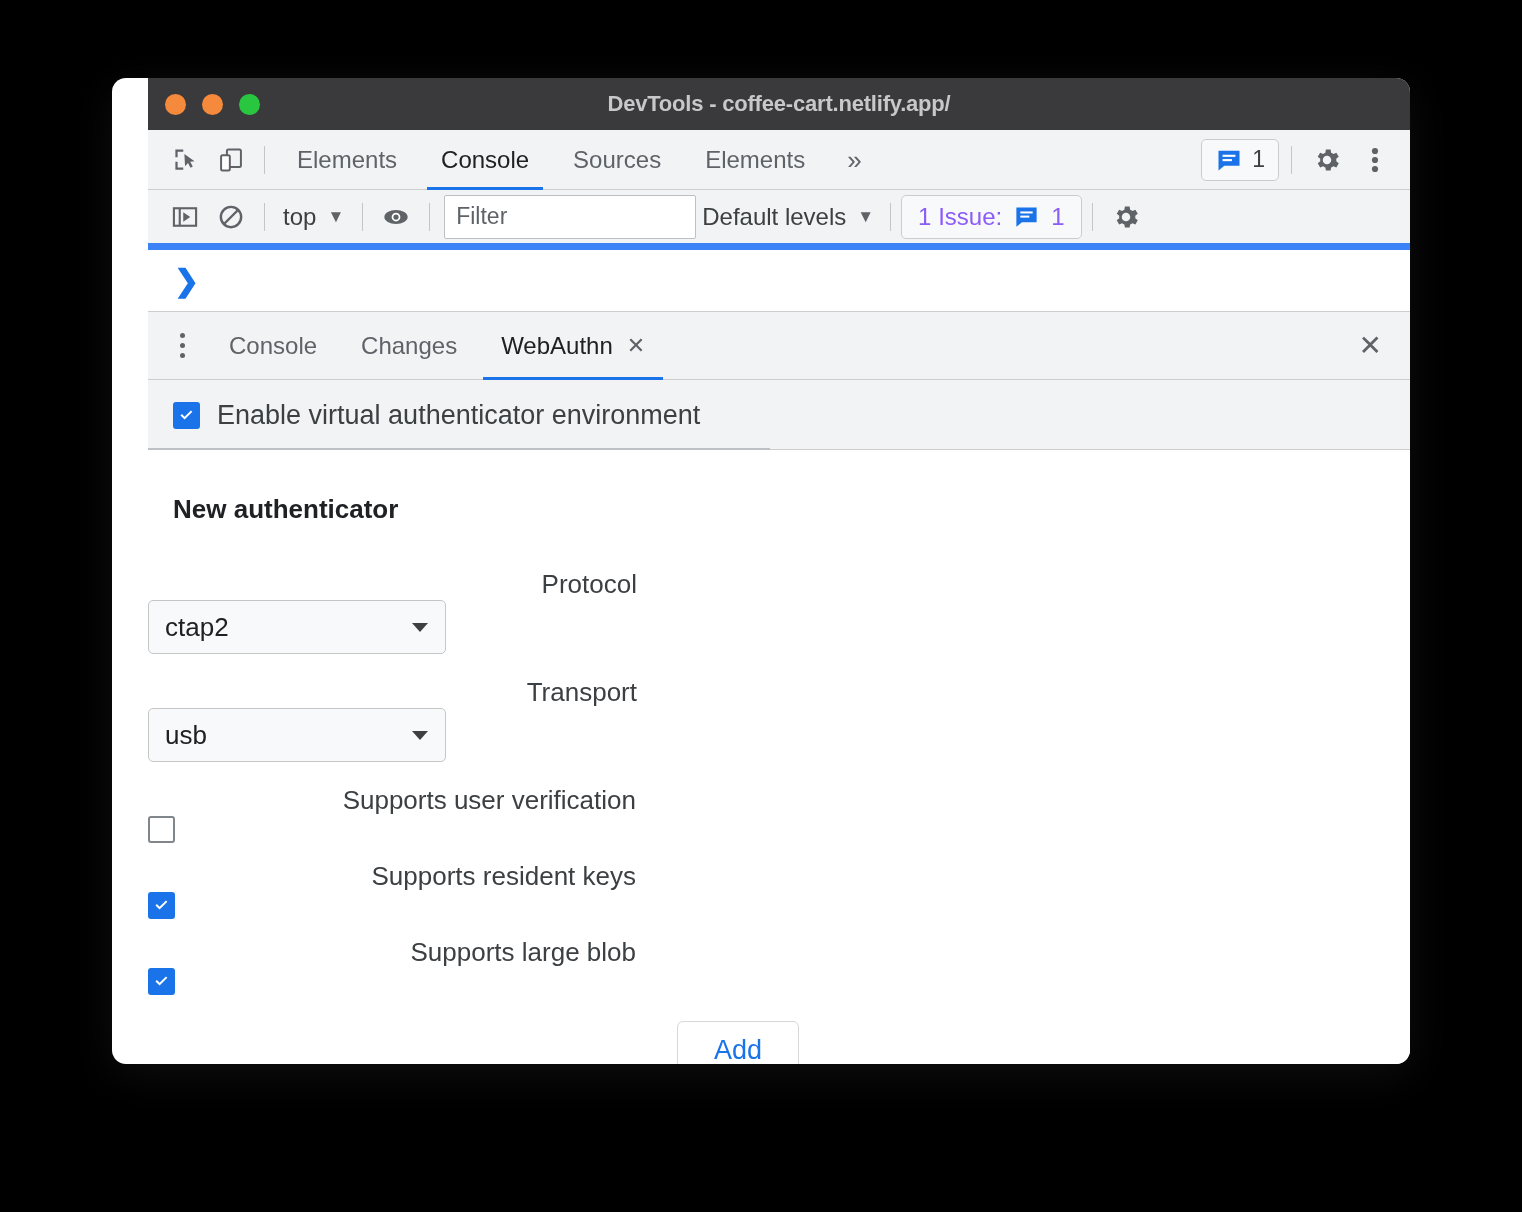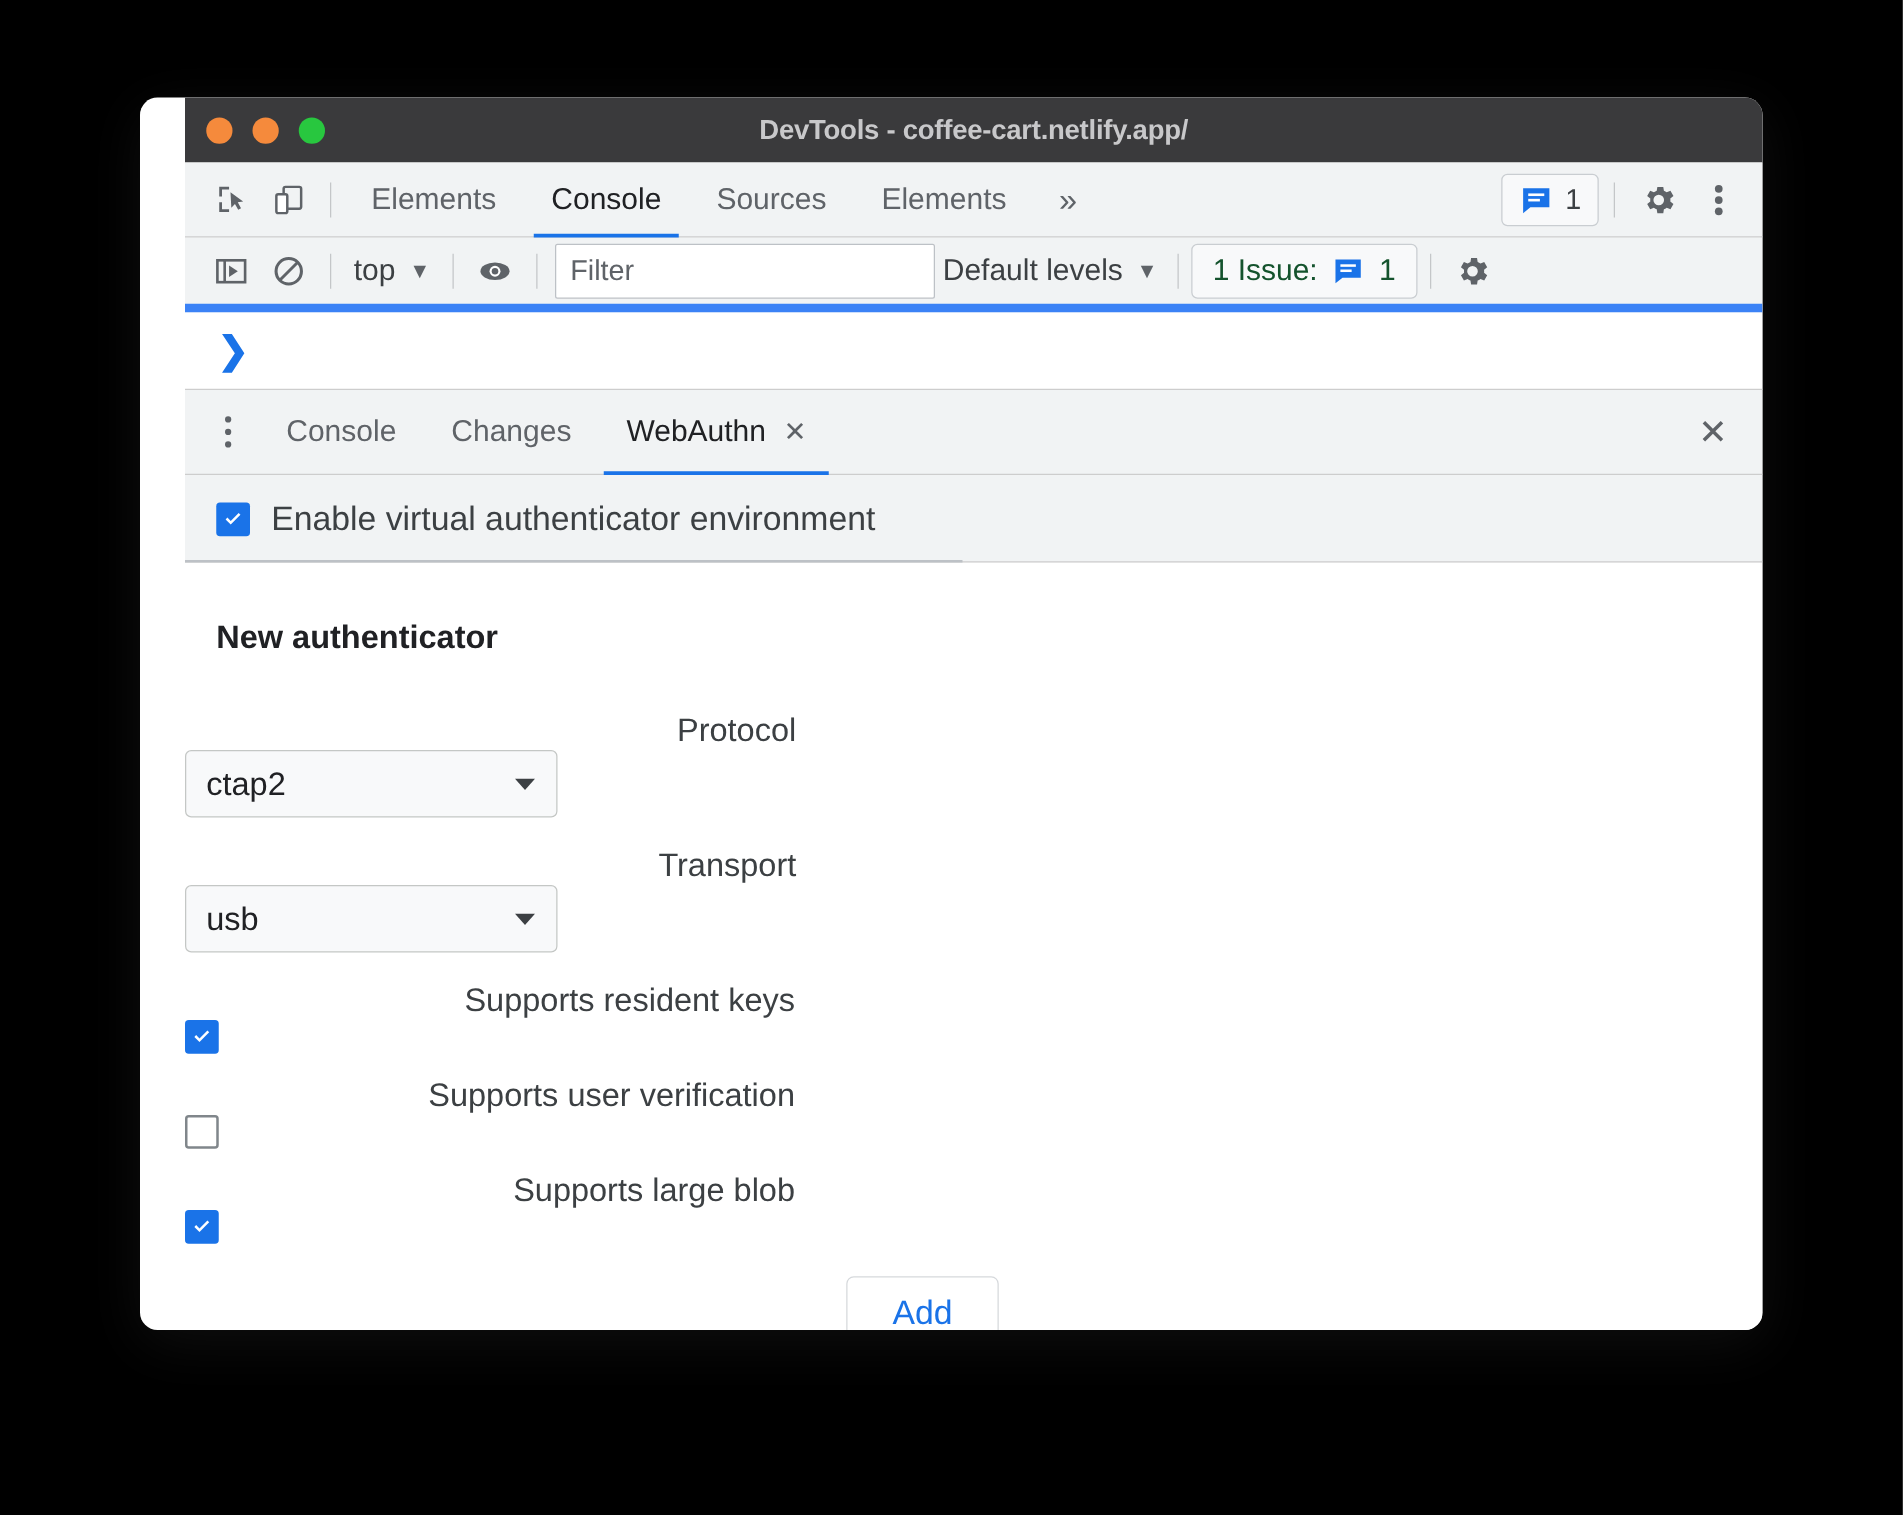--- a/index.html
+++ b/index.html
@@ -132,21 +132,21 @@
   .ctx-select {
     font-size: 24px;
     color: #3c4043;
     display: flex;
     align-items: center;
     gap: 11px;
     padding: 0 8px;
   }
   .caret { font-size: 17px; color: #5f6368; }
   #filter-input {
-    width: 304px;
+    width: 252px;
     height: 44px;
     border: 1px solid #bdc1c6;
     border-radius: 2px;
     background: #ffffff;
     font-size: 23px;
     color: #5f6368;
     padding: 0 11px;
     font-family: "Liberation Sans", sans-serif;
     margin-left: 4px;
   }
@@ -162,21 +162,21 @@
   .issue-pill2 {
     display: flex;
     align-items: center;
     gap: 11px;
     border: 1px solid #c9cdd1;
     border-radius: 5px;
     background: #f8f9fa;
     padding: 4px 16px;
     height: 44px;
     font-size: 24px;
-    color: #14532d;
+    color: #8b5cf6;
   }
 
   
   #console-area {
     height: 62px;
     background: #ffffff;
     border-bottom: 1px solid #cdcdcd;
     display: flex;
     align-items: center;
     padding-left: 26px;
@@ -511,32 +511,32 @@
 
       <div class="form-row">
         <div class="form-label">Transport</div>
         <div class="select-box">
           <span>usb</span>
           <span class="select-arrow"></span>
         </div>
       </div>
 
       <div class="form-row check-row">
+        <div class="form-label">Supports user verification</div>
+        <span class="cb off">
+          
+        </span>
+      </div>
+
+      <div class="form-row check-row">
         <div class="form-label">Supports resident keys</div>
         <span class="cb on">
           <svg width="19" height="19" viewBox="0 0 24 24">
               <path d="M9.6 17.2L4.4 12l1.8-1.8 3.4 3.4 8-8L19.4 7.4z" fill="#ffffff"></path>
             </svg>
-        </span>
-      </div>
-
-      <div class="form-row check-row">
-        <div class="form-label">Supports user verification</div>
-        <span class="cb off">
-          
         </span>
       </div>
 
       <div class="form-row check-row">
         <div class="form-label">Supports large blob</div>
         <span class="cb on">
           <svg width="19" height="19" viewBox="0 0 24 24">
               <path d="M9.6 17.2L4.4 12l1.8-1.8 3.4 3.4 8-8L19.4 7.4z" fill="#ffffff"></path>
             </svg>
         </span>

